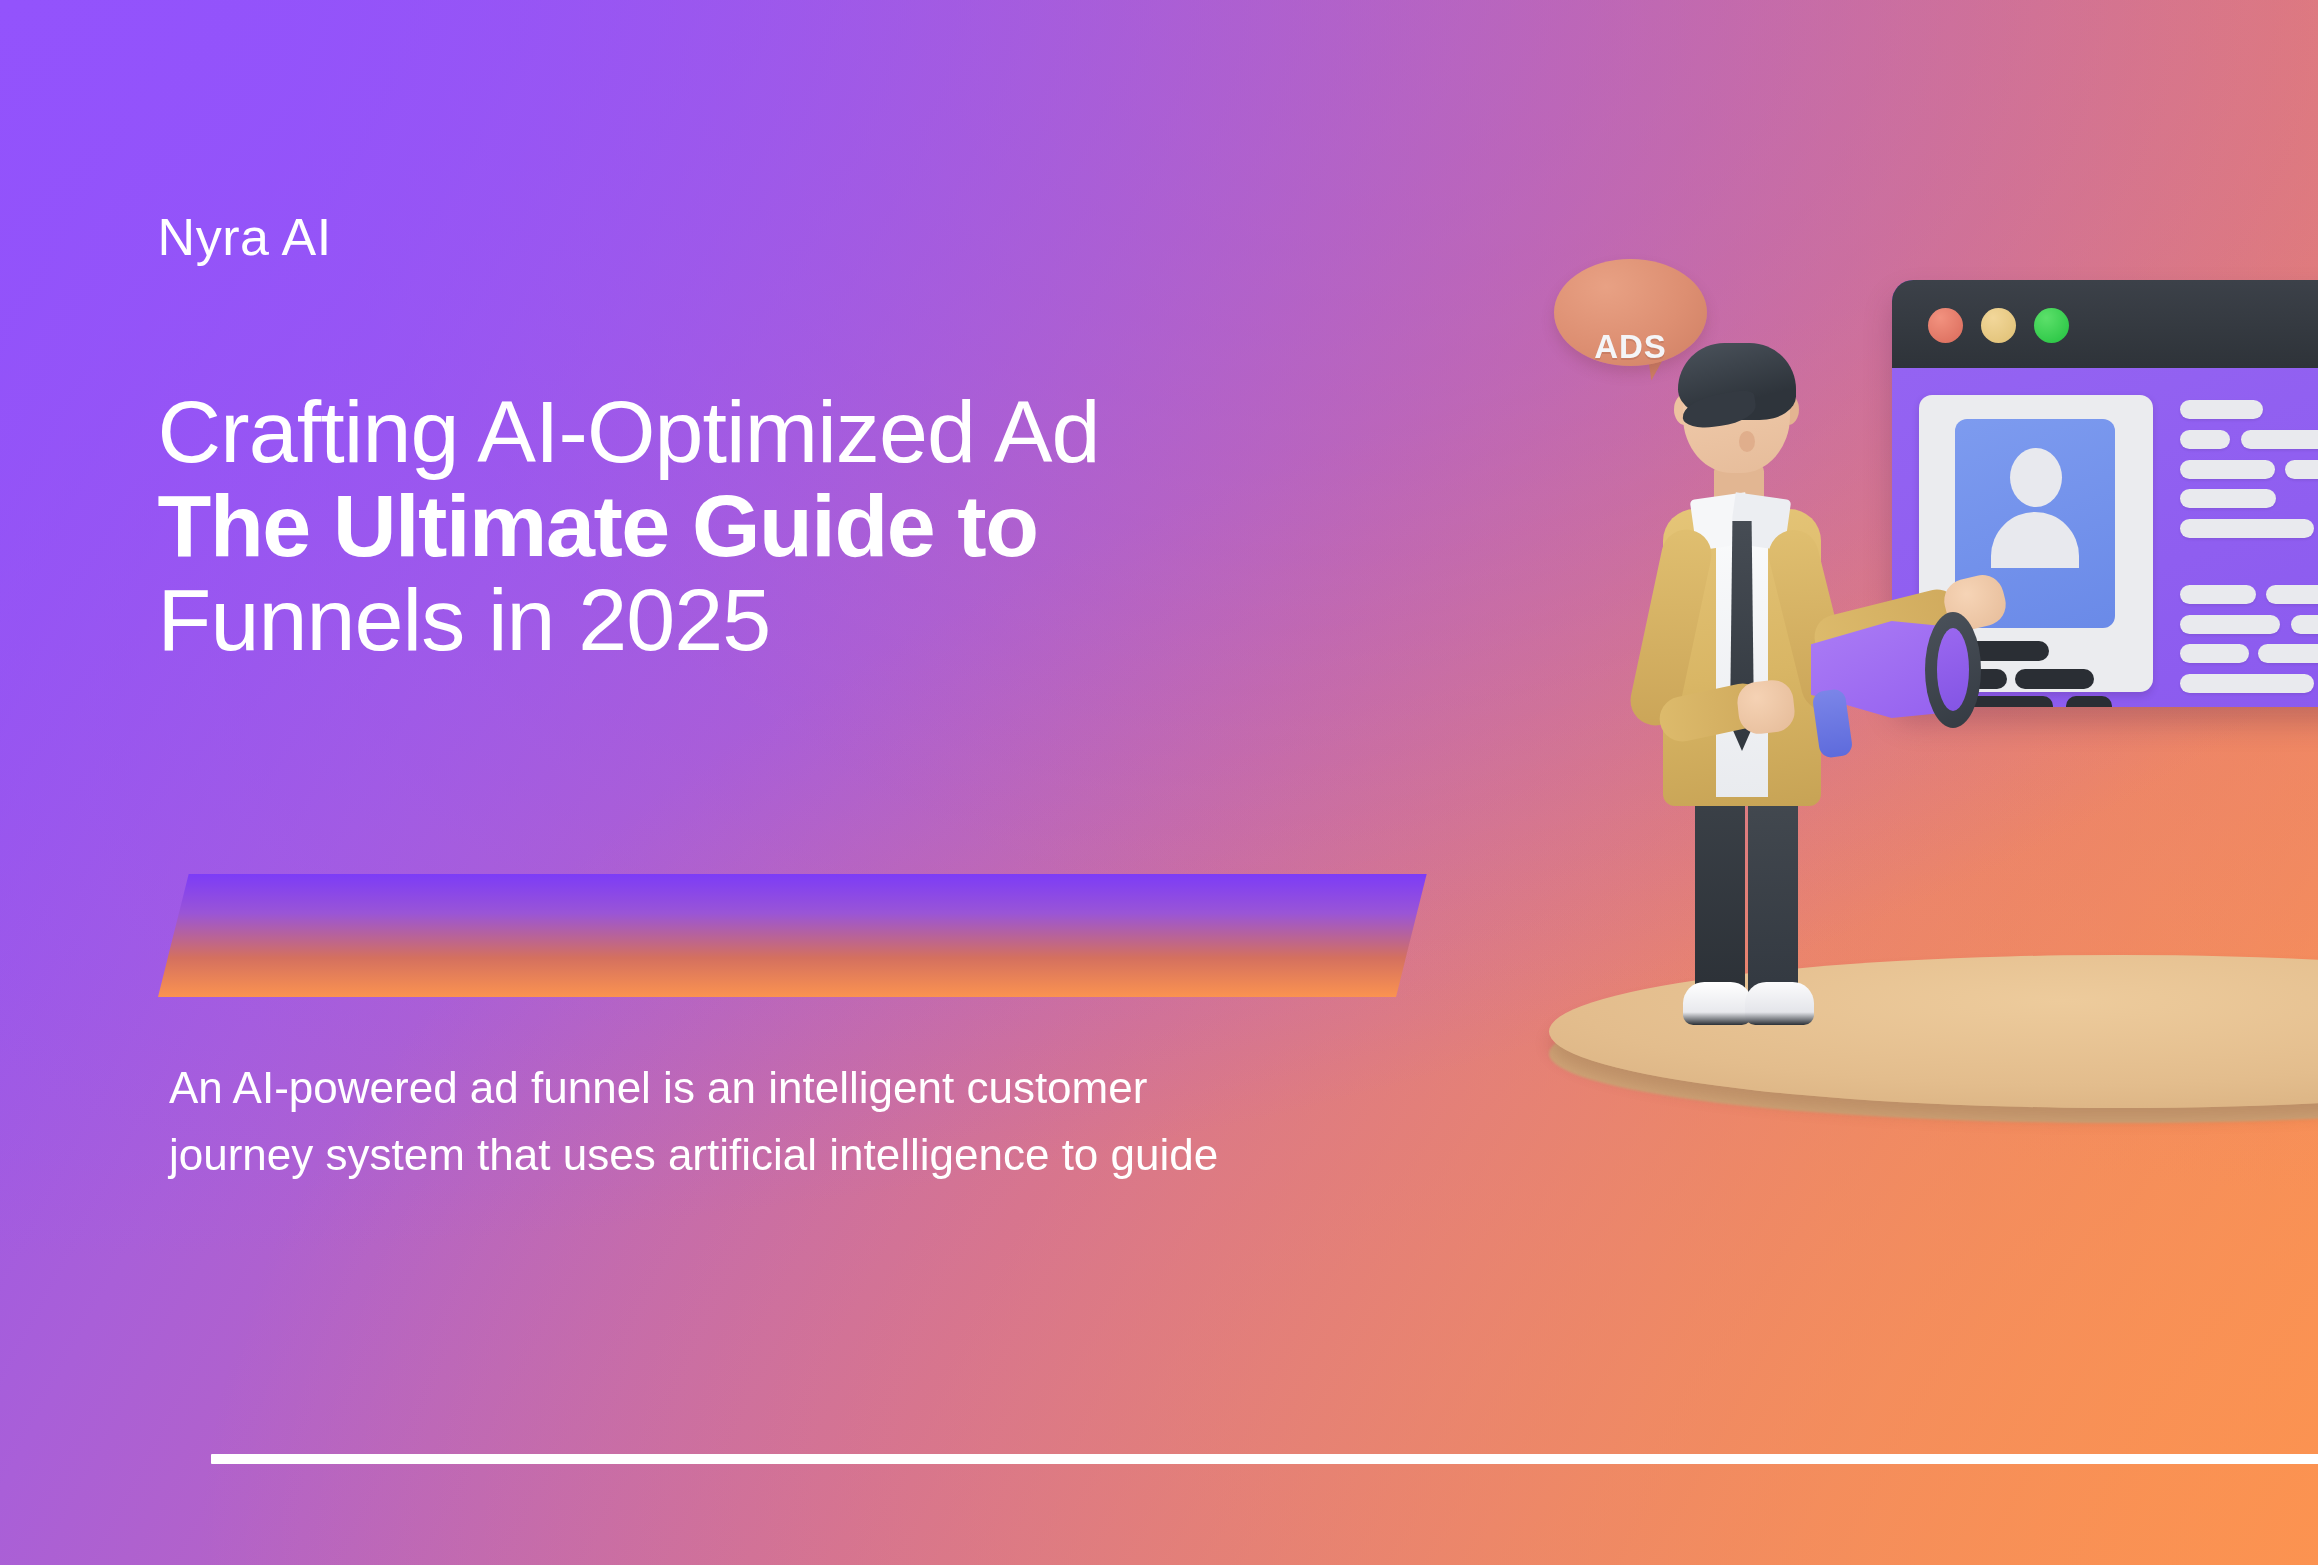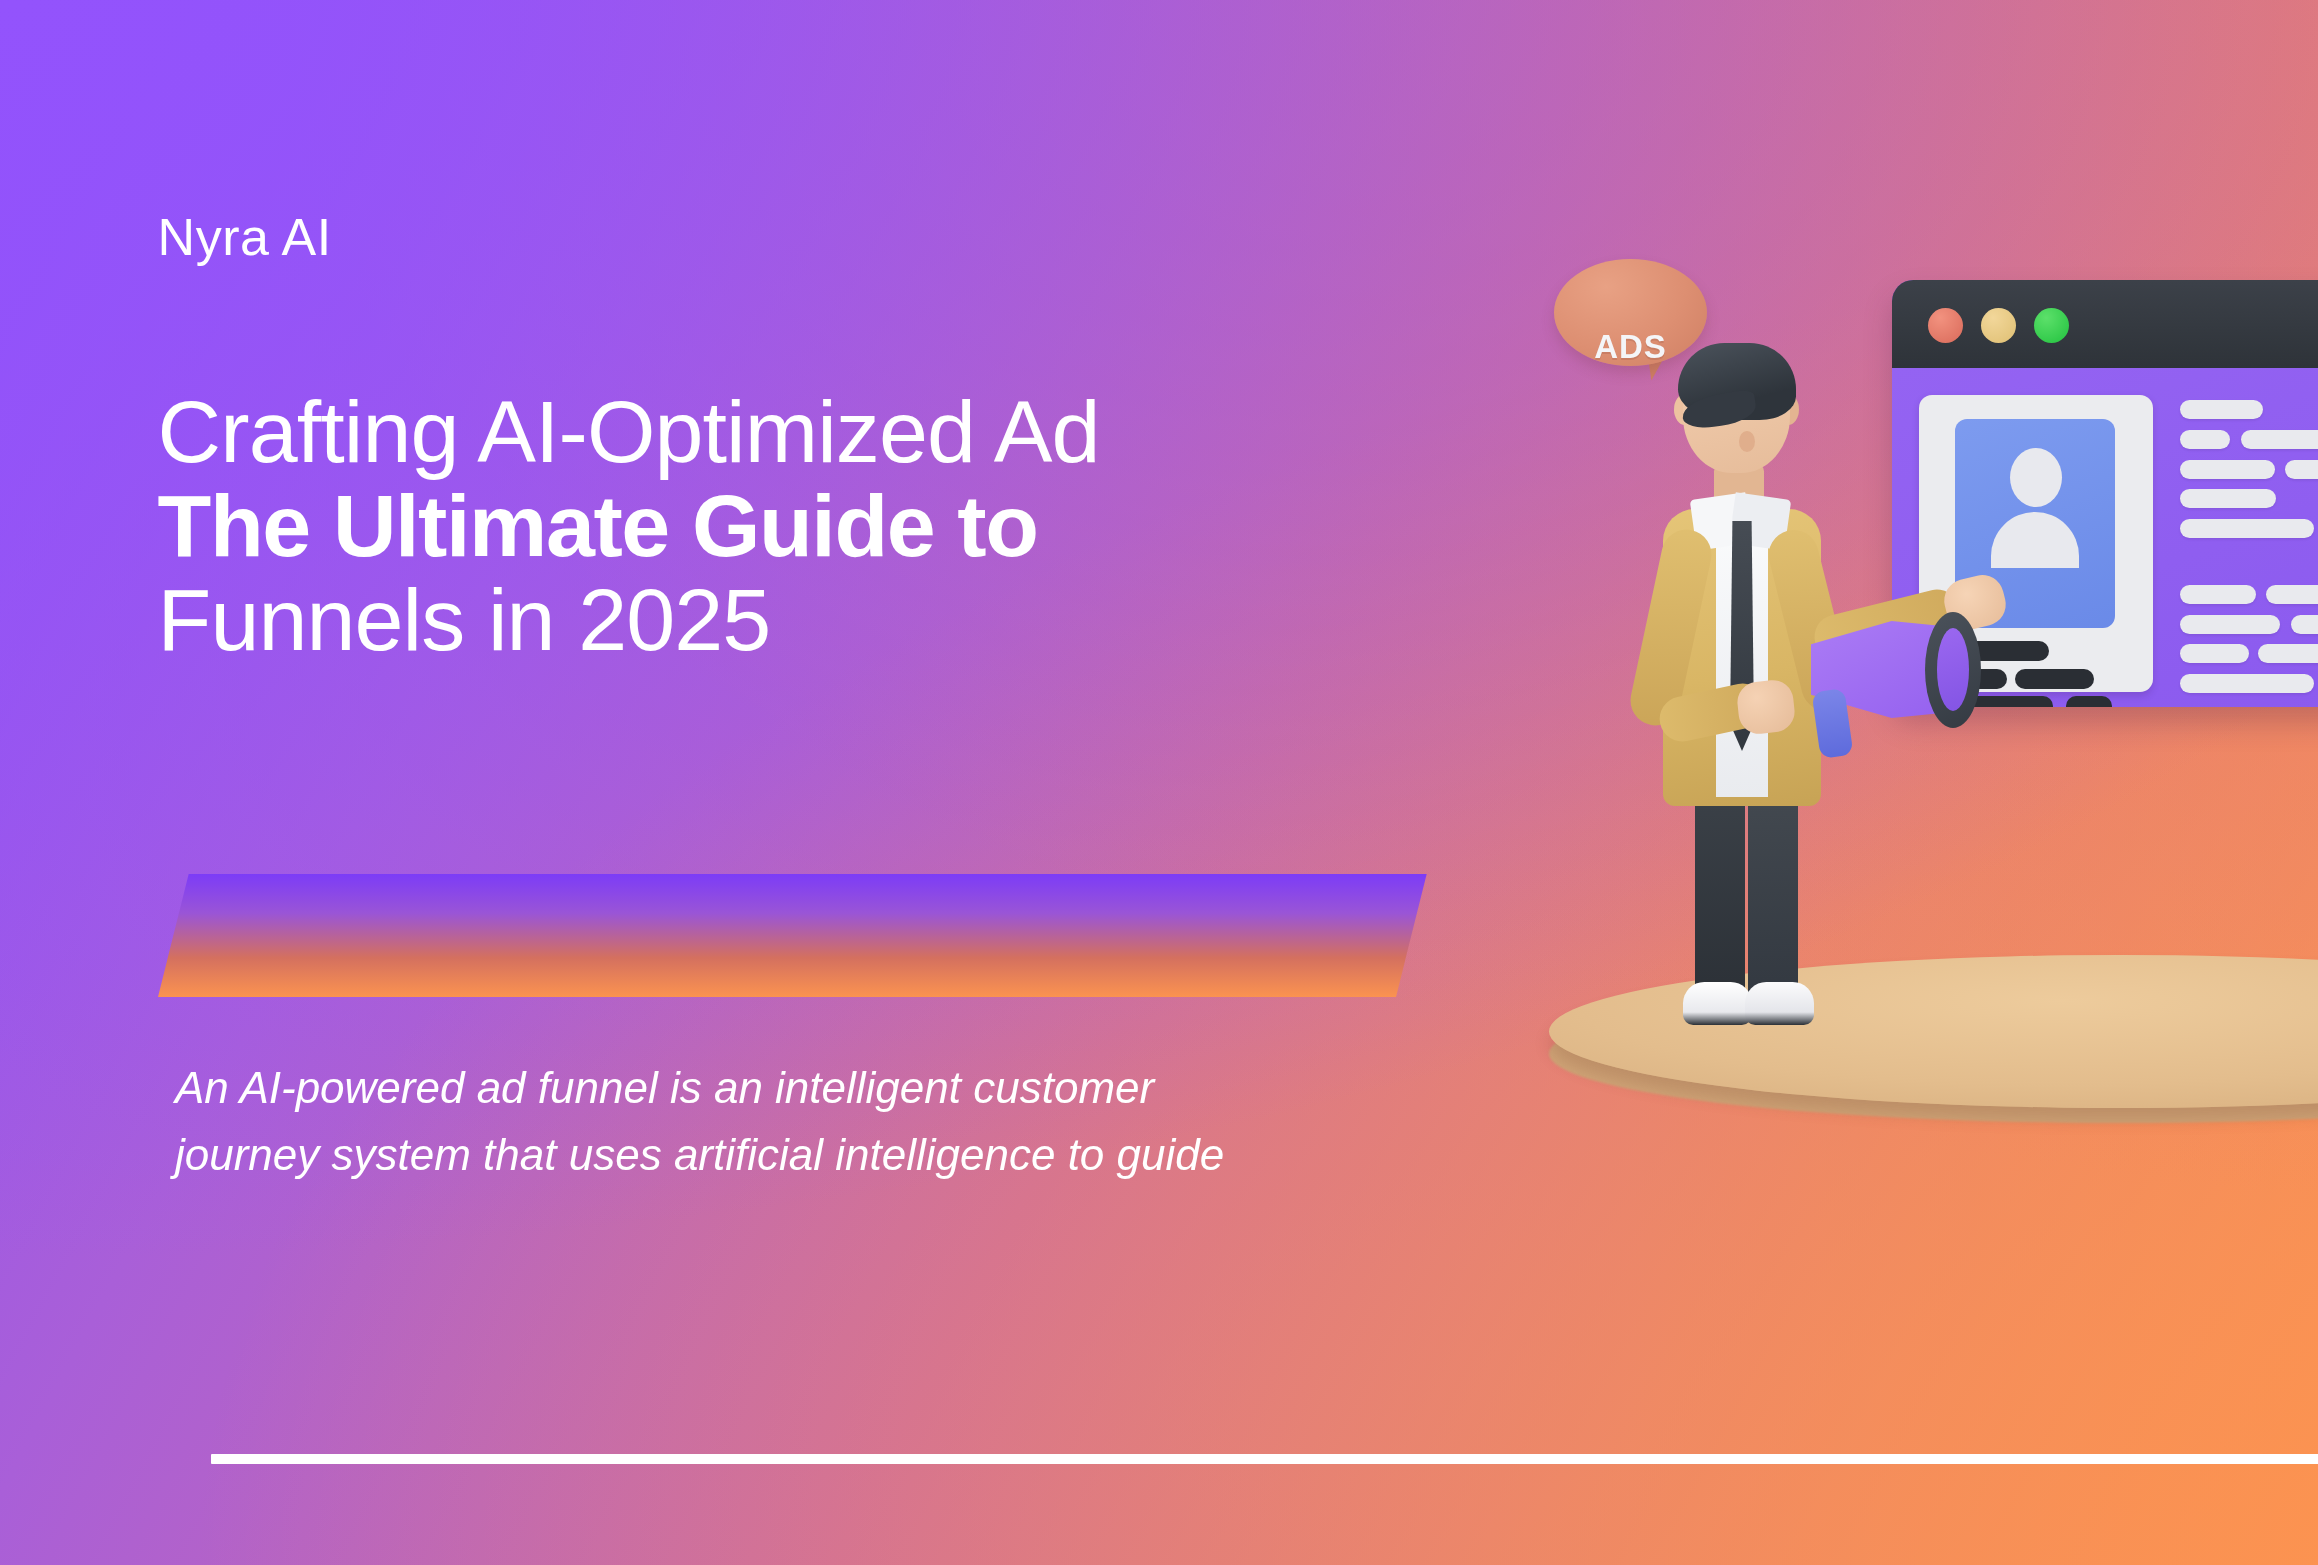--- a/index.html
+++ b/index.html
@@ -39,21 +39,21 @@
     background:linear-gradient(180deg, #7c3cf7 0%, #9a55d6 32%, #d4705f 68%, #fb9350 100%);
     transform:skewX(-14deg); transform-origin:bottom left;
   }
   .badge-label {
     position:absolute; left:137px; top:23px;
     font-size:64px; font-weight:700; color:#ffffff;
     letter-spacing:0.9px; line-height:1.2; z-index:3;
   }
 
   
-  .body-copy { position:absolute; left:22px; top:1055px; width:1391px;font-style:italic; }
+  .body-copy { position:absolute; left:16px; top:1055px; width:1391px; }
   .body-copy .pl {
     color:#ffffff; font-size:44px; font-weight:400; line-height:1.52;
     white-space:nowrap;
   }
 
   
   .bottom-rule {
     position:absolute; left:211px; top:1454px;
     width:2302px; height:10.2px; background:#ffffff; border-radius:0.9px;
   }

